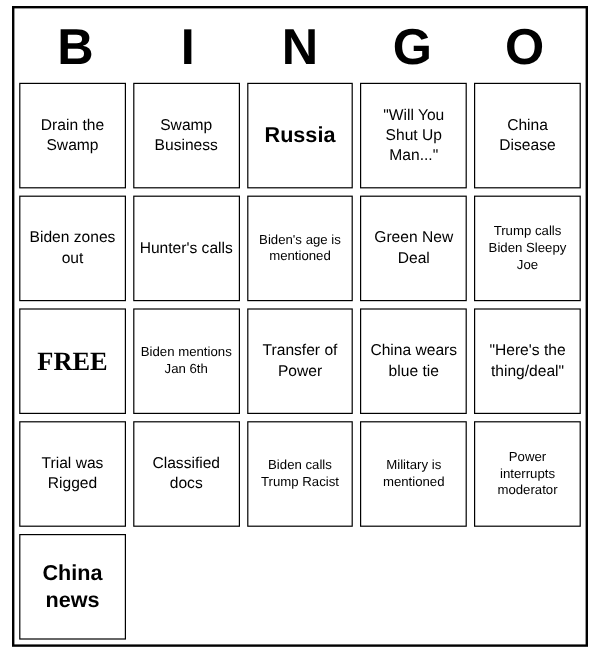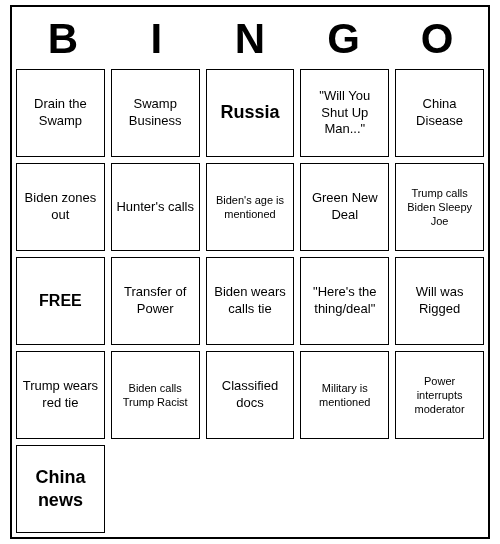--- a/index.html
+++ b/index.html
@@ -40,22 +40,23 @@
       display: flex;
       align-items: center;
       justify-content: center;
       text-align: center;
       font-size: 13px;
       padding: 4px;
       line-height: 1.3;
       background: #fff;
     }
     .bingo-cell.free {
-      font-size: 16px;
+      font-size: 22px;
       font-weight: bold;
+      font-family: Liberation Serif, serif;
     }
     .bingo-cell.large-text {
       font-size: 18px;
       font-weight: bold;
     }
     .bingo-cell.small-text {
       font-size: 11px;
     }
   </style>
 </head>
@@ -76,24 +77,24 @@
       <div class="bingo-cell">Swamp Business</div>
       <div class="bingo-cell large-text">Russia</div>
       <div class="bingo-cell">"Will You Shut Up Man..."</div>
       <div class="bingo-cell">China Disease</div>
       <div class="bingo-cell">Biden zones out</div>
       <div class="bingo-cell">Hunter's calls</div>
       <div class="bingo-cell small-text">Biden's age is mentioned</div>
       <div class="bingo-cell">Green New Deal</div>
       <div class="bingo-cell small-text">Trump calls Biden Sleepy Joe</div>
       <div class="bingo-cell free">FREE</div>
+      <div class="bingo-cell small-text">Biden mentions Jan 6th</div>
       <div class="bingo-cell">Transfer of Power</div>
-      <div class="bingo-cell">Biden wears calls tie</div>
+      <div class="bingo-cell">China wears blue tie</div>
       <div class="bingo-cell">"Here's the thing/deal"</div>
-      <div class="bingo-cell">Will was Rigged</div>
-      <div class="bingo-cell">Trump wears red tie</div>
+      <div class="bingo-cell">Trial was Rigged</div>
+      <div class="bingo-cell">Classified docs</div>
       <div class="bingo-cell small-text">Biden calls Trump Racist</div>
-      <div class="bingo-cell">Classified docs</div>
       <div class="bingo-cell small-text">Military is mentioned</div>
       <div class="bingo-cell small-text">Power interrupts moderator</div>
       <div class="bingo-cell large-text">China news</div>
     </div>
 </div>
 
 </body></html>

